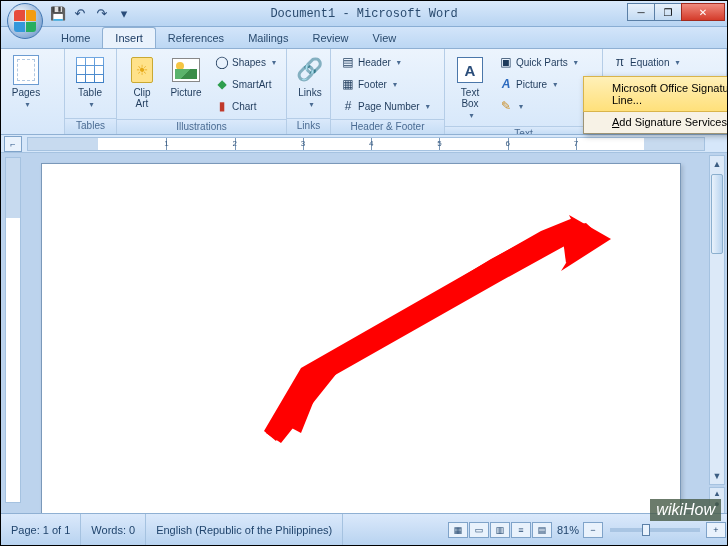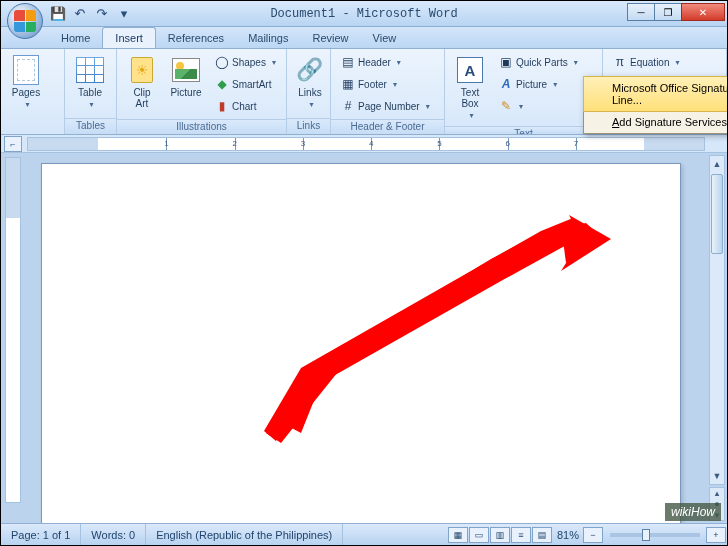--- a/index.html
+++ b/index.html
@@ -59,32 +59,32 @@
 .vruler { position:absolute; left:4px; top:4px; bottom:20px; width:16px; background:#fff; border:1px solid #a5c2e0; }
 .vruler .shade { position:absolute; left:0; right:0; background:#c7daef; }
 .page { position:absolute; left:40px; top:10px; width:640px; height:500px; background:#fff; border:1px solid #7a98b9; box-shadow:2px 2px 4px rgba(0,0,0,.15); }
 .scroll-v { position:absolute; right:2px; top:2px; bottom:38px; width:16px; background:#dce9f8; border:1px solid #a5c2e0; }
 .scroll-v .thumb { position:absolute; left:1px; right:1px; top:18px; height:80px; background:linear-gradient(90deg,#e9f2fc,#b9d4ef); border:1px solid #8bafce; border-radius:2px; }
 .scroll-v .arr { position:absolute; left:0; right:0; height:16px; display:flex; align-items:center; justify-content:center; font-size:9px; color:#3b5d82; }
 .browse { position:absolute; right:2px; bottom:2px; width:16px; height:34px; background:#dce9f8; border:1px solid #a5c2e0; display:flex; flex-direction:column; }
 .browse div { flex:1; display:flex; align-items:center; justify-content:center; font-size:9px; color:#3b5d82; }
 
 
-.status { position:absolute; left:0; right:0; bottom:0; height:22px; background:linear-gradient(#dbe9fb,#b8d3f0); border-top:1px solid #8fb0d3; display:flex; align-items:center; font-size:11px; color:#21456d; }
+.status { position:absolute; left:0; right:0; bottom:0; height:32px; background:linear-gradient(#dbe9fb,#b8d3f0); border-top:1px solid #8fb0d3; display:flex; align-items:center; font-size:11px; color:#21456d; }
 .status .cell { padding:0 10px; border-right:1px solid #a5c2e0; height:100%; display:flex; align-items:center; }
 .status .spacer { flex:1; }
 .view-btn { width:20px; height:16px; border:1px solid #7fa3c9; background:#e9f2fc; margin-right:1px; display:flex; align-items:center; justify-content:center; font-size:9px; cursor:pointer; }
 .zoom-track { width:90px; height:4px; background:#a9c5e3; position:relative; margin:0 6px; }
 .zoom-thumb { position:absolute; top:-4px; width:8px; height:12px; background:#e9f2fc; border:1px solid #5c80a7; }
 
 
 .arrow-svg { position:absolute; z-index:60; pointer-events:none; }
 
 
-.wm { position:absolute; right:6px; bottom:24px; font-size:12px; color:#fff; background:rgba(70,90,70,.8); padding:2px 6px; z-index:70; font-style:italic; }
+.wm { position:absolute; right:6px; bottom:24px; font-size:16px; color:#fff; background:rgba(70,90,70,.8); padding:2px 6px; z-index:70; font-style:italic; }
 
 
 .ico-pages { width:26px; height:30px; background:#fff; border:1px solid #6b9bd1; position:relative; }
 .ico-pages::after{content:"";position:absolute;inset:3px;border:1px dashed #b0c8e2;}
 .ico-table { width:28px; height:26px; background:linear-gradient(#6fa7e2,#3e7fc4); display:grid; grid-template:repeat(3,1fr)/repeat(3,1fr); gap:1px; padding:1px; }
 .ico-table div{background:#fff;}
 .ico-pic { width:28px; height:24px; background:#fff; border:1px solid #888; position:relative; }
 .ico-pic::before{content:"";position:absolute;left:3px;top:3px;width:8px;height:8px;background:#f5c542;border-radius:50%;}
 .ico-pic::after{content:"";position:absolute;left:2px;right:2px;bottom:2px;height:10px;background:linear-gradient(135deg,#5bb36b 50%,#3a8c48 50%);}
 .ico-clip { width:22px; height:26px; background:#ffe28a; border:1px solid #c9a933; border-radius:2px; position:relative; }

